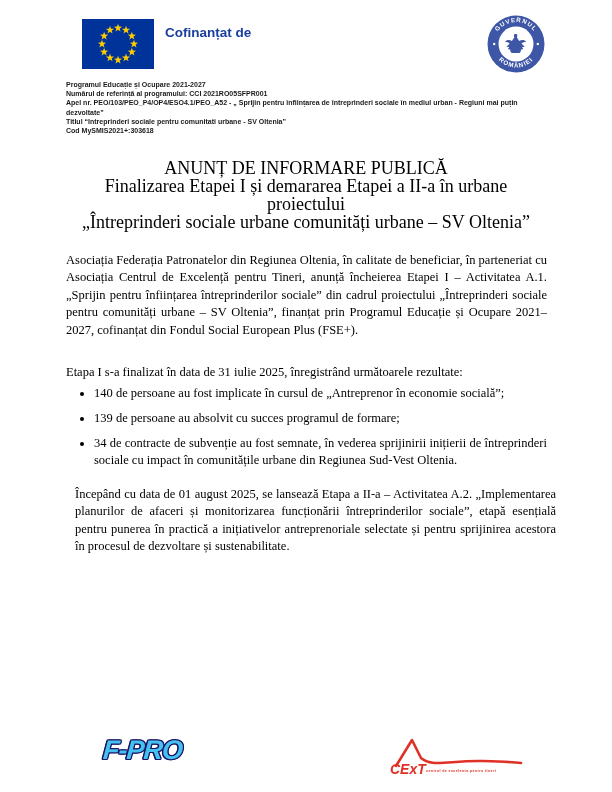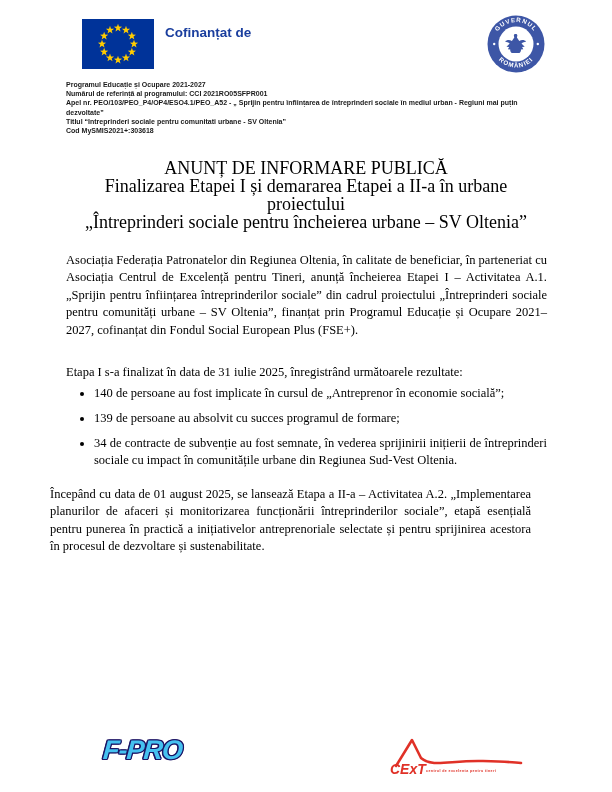--- a/index.html
+++ b/index.html
@@ -32,21 +32,21 @@
     text-align:center; font-size:18px; line-height:18px;
   }
 
   
   .para { font-size:12.5px; line-height:17.4px; text-align:justify; }
   .intro-paragraph  { position:absolute; left:66px; top:252px; width:481px; }
   .results-intro    { position:absolute; left:66px; top:364px; width:481px; font-size:12.5px; line-height:17.4px; }
   .results-list     { position:absolute; left:66px; top:385px; width:481px; }
   .results-list ul  { margin:0; padding-left:28px; }
   .results-list li  { margin-bottom:7.5px; font-size:12.5px; line-height:17.4px; text-align:justify; }
-  .closing-paragraph{ position:absolute; left:50px; top:486px; width:481px; }
+  .closing-paragraph{ position:absolute; left:75px; top:486px; width:481px; }
 
   
   .footer-left { position:absolute; left:96px; top:737px; display:flex; align-items:flex-start; }
   .org-name {
     margin-top:7px;
     font-family:"Liberation Sans", sans-serif; font-weight:bold;
     font-size:7.5px; line-height:9px; letter-spacing:.2px;
     color:#1b1464; text-align:center;
   }
   .fpro-logo {
@@ -135,21 +135,21 @@
     <div>Programul Educație și Ocupare 2021-2027</div>
     <div>Numărul de referință al programului: CCI 2021RO05SFPR001</div>
     <div>Apel nr. PEO/103/PEO_P4/OP4/ESO4.1/PEO_A52 - „ Sprijin pentru înființarea de întreprinderi sociale în mediul urban - Regiuni mai puțin dezvoltate”</div>
     <div>Titlul “Intreprinderi sociale pentru comunitati urbane - SV Oltenia”</div>
     <div>Cod MySMIS2021+:303618</div>
   </div>
 
   <div class="title-block">
     <div>ANUNȚ DE INFORMARE PUBLICĂ</div>
     <div>Finalizarea Etapei I și demararea Etapei a II-a în urbane proiectului</div>
-    <div>„Întreprinderi sociale pentru încheierea urbane – SV Oltenia”</div>
+    <div>„Întreprinderi sociale urbane comunități urbane – SV Oltenia”</div>
   </div>
 
   <div class="para intro-paragraph">Asociația Federația Patronatelor din Regiunea Oltenia, în calitate de beneficiar, în parteneriat cu Asociația Centrul de Excelență pentru Tineri, anunță încheierea Etapei I – Activitatea A.1. „Sprijin pentru înființarea întreprinderilor sociale” din cadrul proiectului „Întreprinderi sociale pentru comunități urbane – SV Oltenia”, finanțat prin Programul Educație și Ocupare 2021–2027, cofinanțat din Fondul Social European Plus (FSE+).</div>
 
   <div class="results-intro">Etapa I s-a finalizat în data de 31 iulie 2025, înregistrând următoarele rezultate:</div>
   <div class="results-list">
     <ul>
       <li>140 de persoane au fost implicate în cursul de „Antreprenor în economie socială”;</li>
       <li>139 de persoane au absolvit cu succes programul de formare;</li>
       <li>34 de contracte de subvenție au fost semnate, în vederea sprijinirii inițierii de întreprinderi sociale cu impact în comunitățile urbane din Regiunea Sud-Vest Oltenia.</li>

